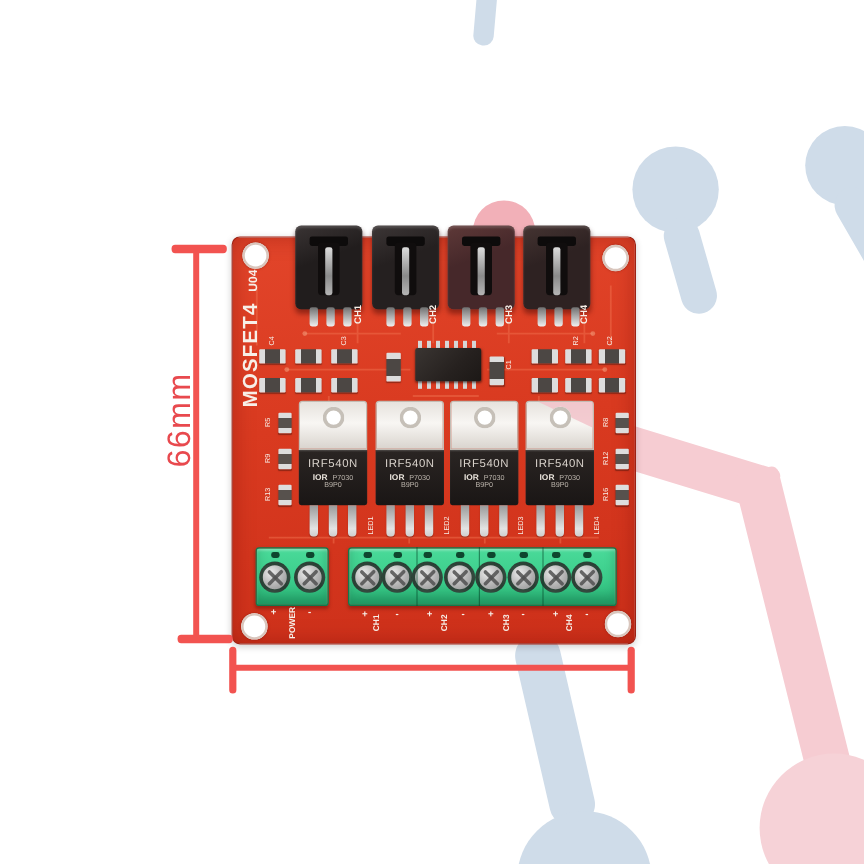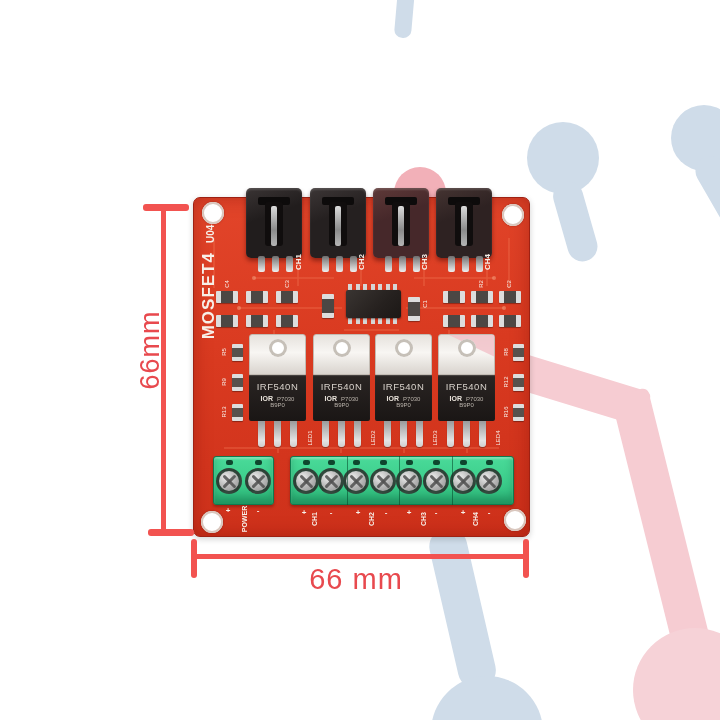--- a/index.html
+++ b/index.html
@@ -343,15 +343,14 @@
   </div>
 
   <div class="dim" style="left:161px;top:206px;width:5px;height:327px;"></div>
   <div class="dim" style="left:143px;top:204px;width:46px;height:7px;"></div>
   <div class="dim" style="left:148px;top:529px;width:46px;height:7px;"></div>
   <div class="dim-label vert" style="left:150px;top:350px;font-size:27px;">66mm</div>
 
   <div class="dim" style="left:194px;top:554px;width:333px;height:5px;"></div>
   <div class="dim" style="left:191px;top:539px;width:6px;height:39px;"></div>
   <div class="dim" style="left:523px;top:539px;width:6px;height:39px;"></div>
-  <div class="dim-label" style="left:356px;top:579px;font-size:29px;">66 mm</div>
 
 </div>
 
 </body></html>

